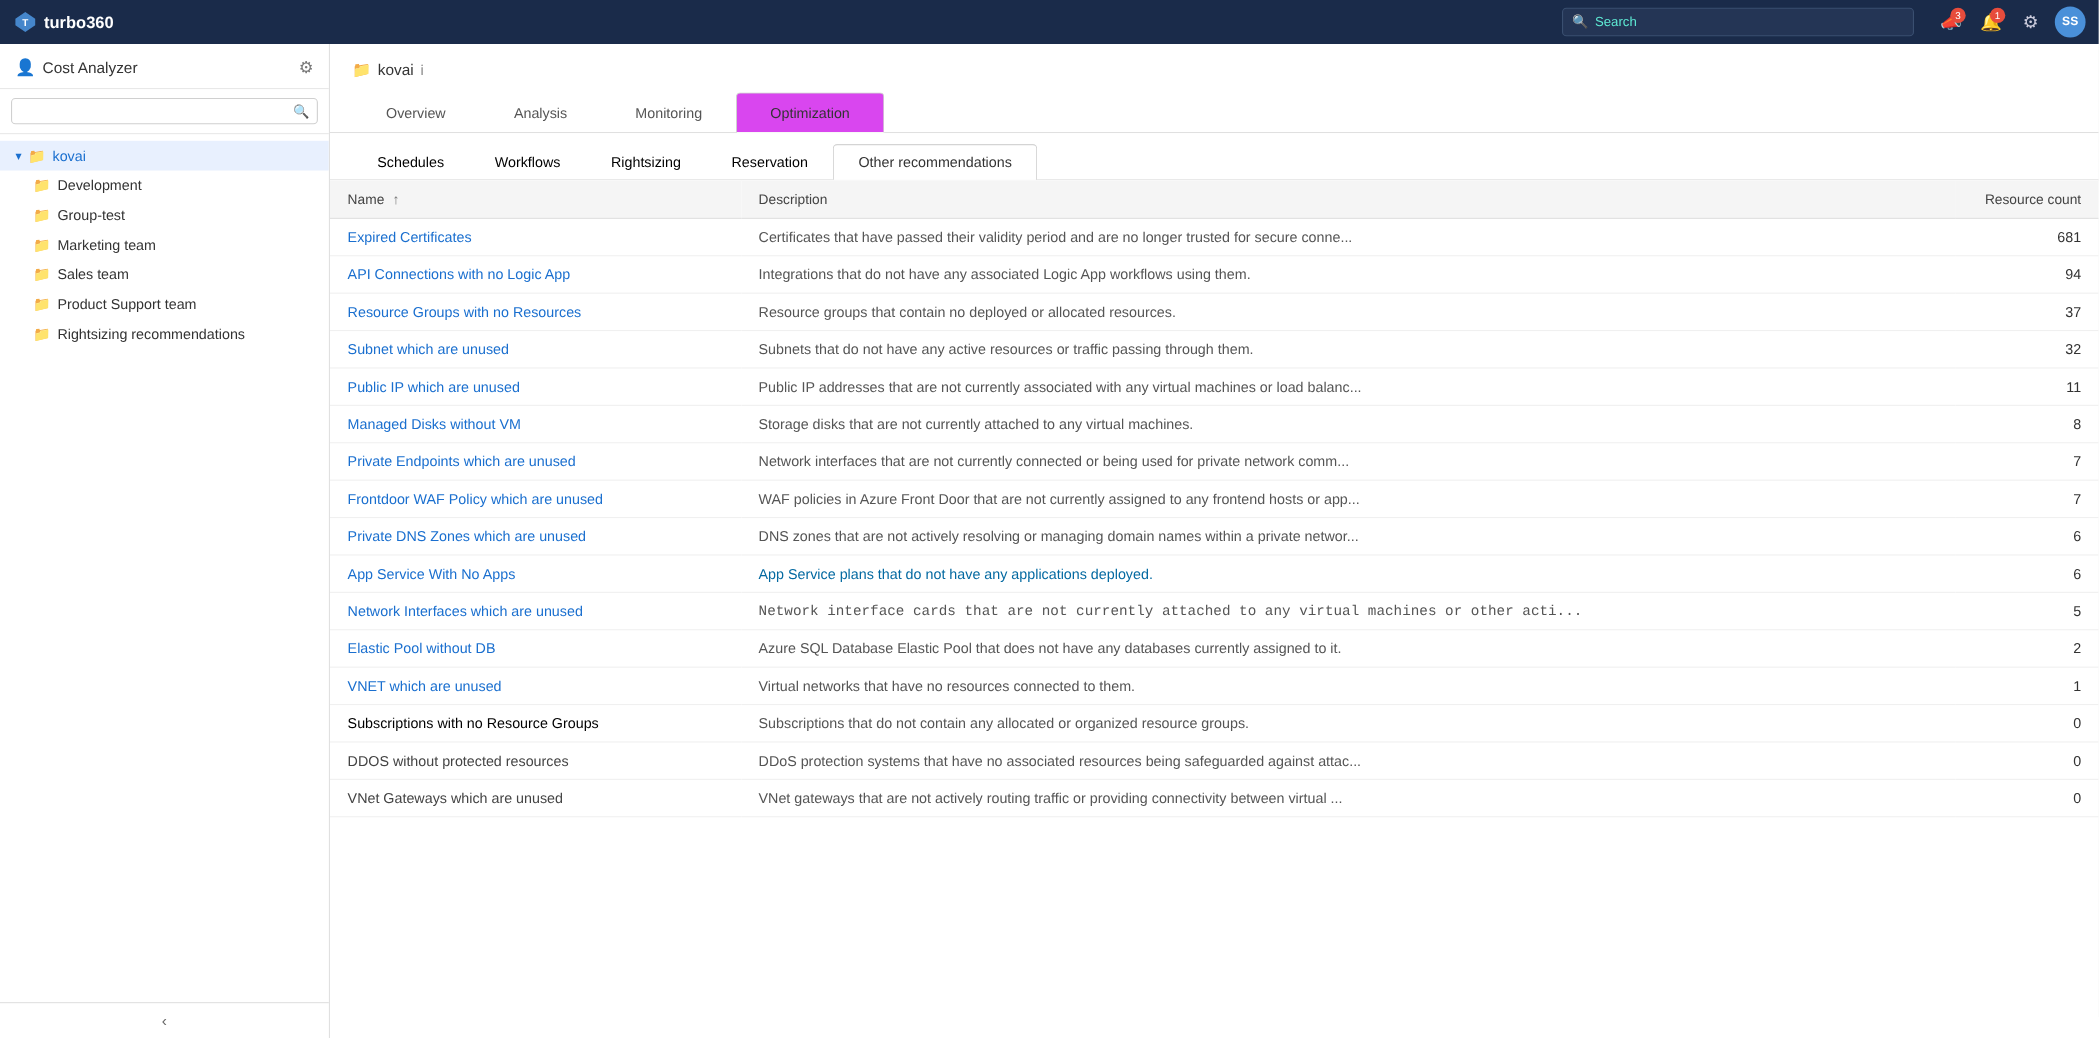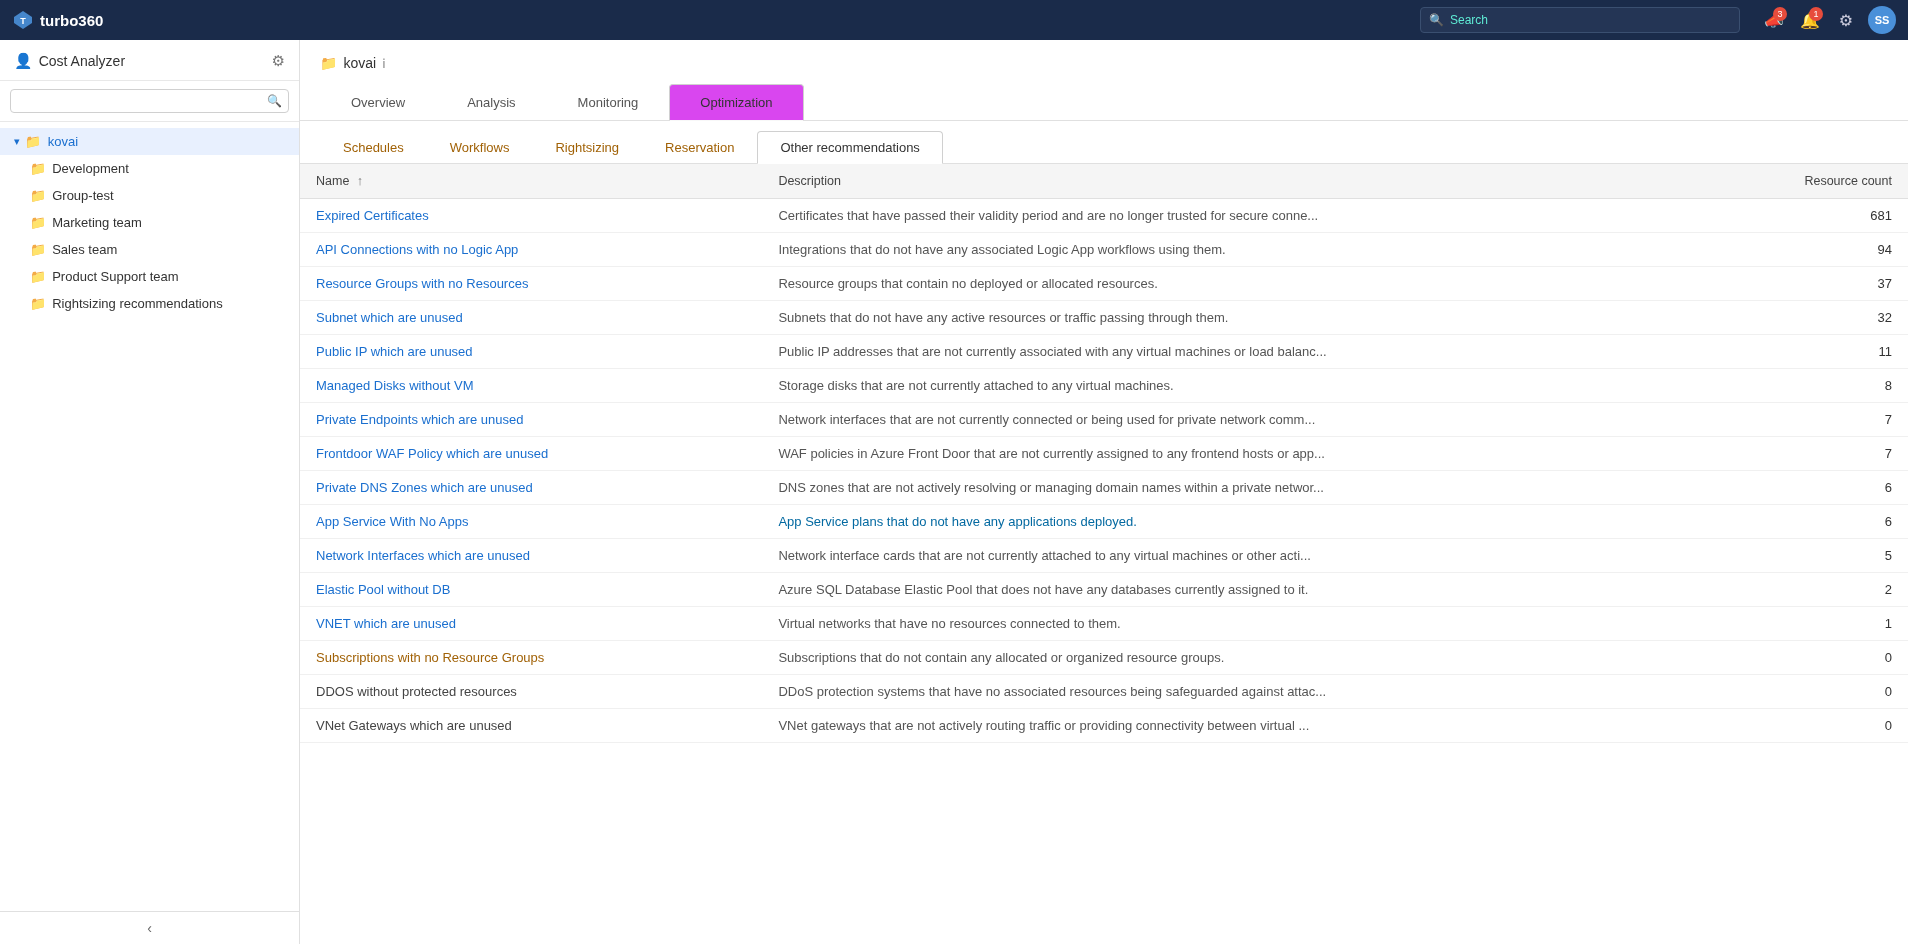--- a/index.html
+++ b/index.html
@@ -236,21 +236,21 @@
       background: #fff;
       padding: 10px 20px 0;
       display: flex;
       gap: 0;
       border-bottom: 1px solid #e0e0e0;
     }
     .sub-tab {
       padding: 8px 22px;
       cursor: pointer;
       font-size: 13px;
-      color: #a16207;
+      color: #000000;
       border: 1px solid transparent;
       border-bottom: none;
       border-radius: 4px 4px 0 0;
       background: transparent;
       white-space: nowrap;
     }
     .sub-tab.active {
       background: #fff;
       border-color: #d0d0d0;
       color: #333;
@@ -486,35 +486,35 @@
               <td style="color: rgb(85, 85, 85);">DNS zones that are not actively resolving or managing domain names within a private networ...</td>
               <td style="text-align: right;">6</td>
             </tr>
             <tr>
               <td style="color: rgb(26, 111, 207); cursor: pointer;">App Service With No Apps</td>
               <td style="color: #0369a1;">App Service plans that do not have any applications deployed.</td>
               <td style="text-align: right;">6</td>
             </tr>
             <tr>
               <td style="color: rgb(26, 111, 207); cursor: pointer;">Network Interfaces which are unused</td>
-              <td style="color: rgb(85, 85, 85);">Network interface cards that are not currently attached to any virtual machines or other acti...</td>
+              <td style="color: rgb(85, 85, 85); font-family: Liberation Mono, monospace;">Network interface cards that are not currently attached to any virtual machines or other acti...</td>
               <td style="text-align: right;">5</td>
             </tr>
             <tr>
               <td style="color: rgb(26, 111, 207); cursor: pointer;">Elastic Pool without DB</td>
               <td style="color: rgb(85, 85, 85);">Azure SQL Database Elastic Pool that does not have any databases currently assigned to it.</td>
               <td style="text-align: right;">2</td>
             </tr>
             <tr>
               <td style="color: rgb(26, 111, 207); cursor: pointer;">VNET which are unused</td>
               <td style="color: rgb(85, 85, 85);">Virtual networks that have no resources connected to them.</td>
               <td style="text-align: right;">1</td>
             </tr>
             <tr>
-              <td class="no-link" style="color: #a16207;">Subscriptions with no Resource Groups</td>
+              <td class="no-link" style="color: #000000;">Subscriptions with no Resource Groups</td>
               <td style="color: rgb(85, 85, 85);">Subscriptions that do not contain any allocated or organized resource groups.</td>
               <td style="text-align: right;">0</td>
             </tr>
             <tr>
               <td class="no-link" style="color: rgb(68, 68, 68);">DDOS without protected resources</td>
               <td style="color: rgb(85, 85, 85);">DDoS protection systems that have no associated resources being safeguarded against attac...</td>
               <td style="text-align: right;">0</td>
             </tr>
             <tr>
               <td class="no-link" style="color: rgb(68, 68, 68);">VNet Gateways which are unused</td>

